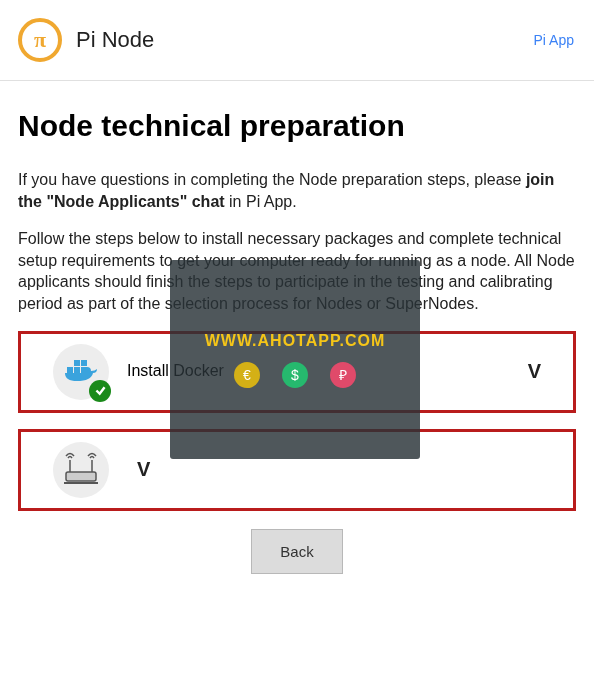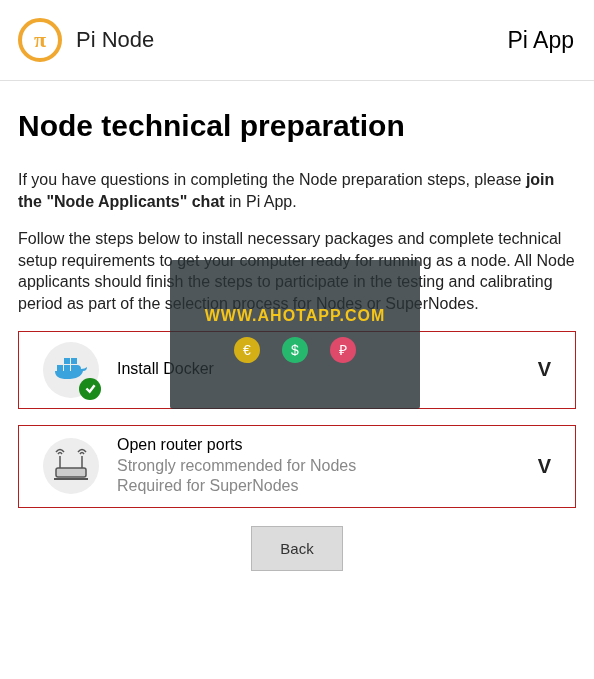--- a/index.html
+++ b/index.html
@@ -41,47 +41,47 @@
       color: #f0a830;
       font-size: 22px;
       font-weight: bold;
       font-family: Georgia, serif;
     }
     .header-title {
       font-size: 22px;
       color: #222;
     }
     .header-right {
-      font-size: 23px;
-      color: #000000;
+      font-size: 14px;
+      color: #3b82f6;
     }
     .content {
       padding: 28px 18px 0 18px;
     }
     .page-title {
       font-size: 30px;
       font-weight: bold;
       color: #000;
       margin-bottom: 26px;
     }
     .intro-text {
       font-size: 16px;
       color: #222;
       line-height: 1.35;
       margin-bottom: 16px;
     }
     .intro-text strong {
       font-weight: bold;
     }
     .card {
-      border: 1px solid #b91c1c;
+      border: 3px solid #b91c1c;
       margin-bottom: 16px;
       display: flex;
       align-items: center;
-      padding: 10px 24px;
+      padding: 10px 32px;
     }
     .card-icon {
       width: 56px;
       height: 56px;
       flex-shrink: 0;
       position: relative;
       margin-right: 18px;
     }
     .icon-circle {
       width: 56px;
@@ -146,21 +146,21 @@
     }
     .btn-continue {
       color: #888;
     }
     
     .overlay {
       position: absolute;
       left: 170px;
       top: 260px;
       width: 250px;
-      height: 149px;
+      height: 199px;
       background: rgba(40, 50, 55, 0.82);
       border-radius: 3px;
       display: flex;
       flex-direction: column;
       align-items: center;
       justify-content: center;
       pointer-events: none;
     }
     .overlay-text {
       color: #f5c518;
@@ -238,25 +238,20 @@
     <div class="card-icon">
       <div class="icon-circle">
         <svg width="40" height="36" viewBox="0 0 40 36">
           <path d="M9 20 L9 8 M7 6 Q9 3 11 6 M5 4 Q9 -1 13 4" stroke="#555" stroke-width="1.5" fill="none"></path>
           <path d="M31 20 L31 8 M29 6 Q31 3 33 6 M27 4 Q31 -1 35 4" stroke="#555" stroke-width="1.5" fill="none"></path>
           <rect x="5" y="20" width="30" height="9" rx="2" fill="#ccc" stroke="#555" stroke-width="1.5"></rect>
           <line x1="3" y1="31" x2="37" y2="31" stroke="#555" stroke-width="2"></line>
         </svg>
       </div>
     </div>
-    <div class="card-body">
-      <div class="card-title">Open router ports</div>
-      <div class="card-sub">Strongly recommended for Nodes</div>
-      <div class="card-sub">Required for SuperNodes</div>
-    </div>
     <div class="chevron">V</div>
   </div>
 
   <div class="button-row">
     <button class="btn">Back</button>
   </div>
 </div>
 
 <div class="overlay">
   <div class="overlay-text">WWW.AHOTAPP.COM</div>

